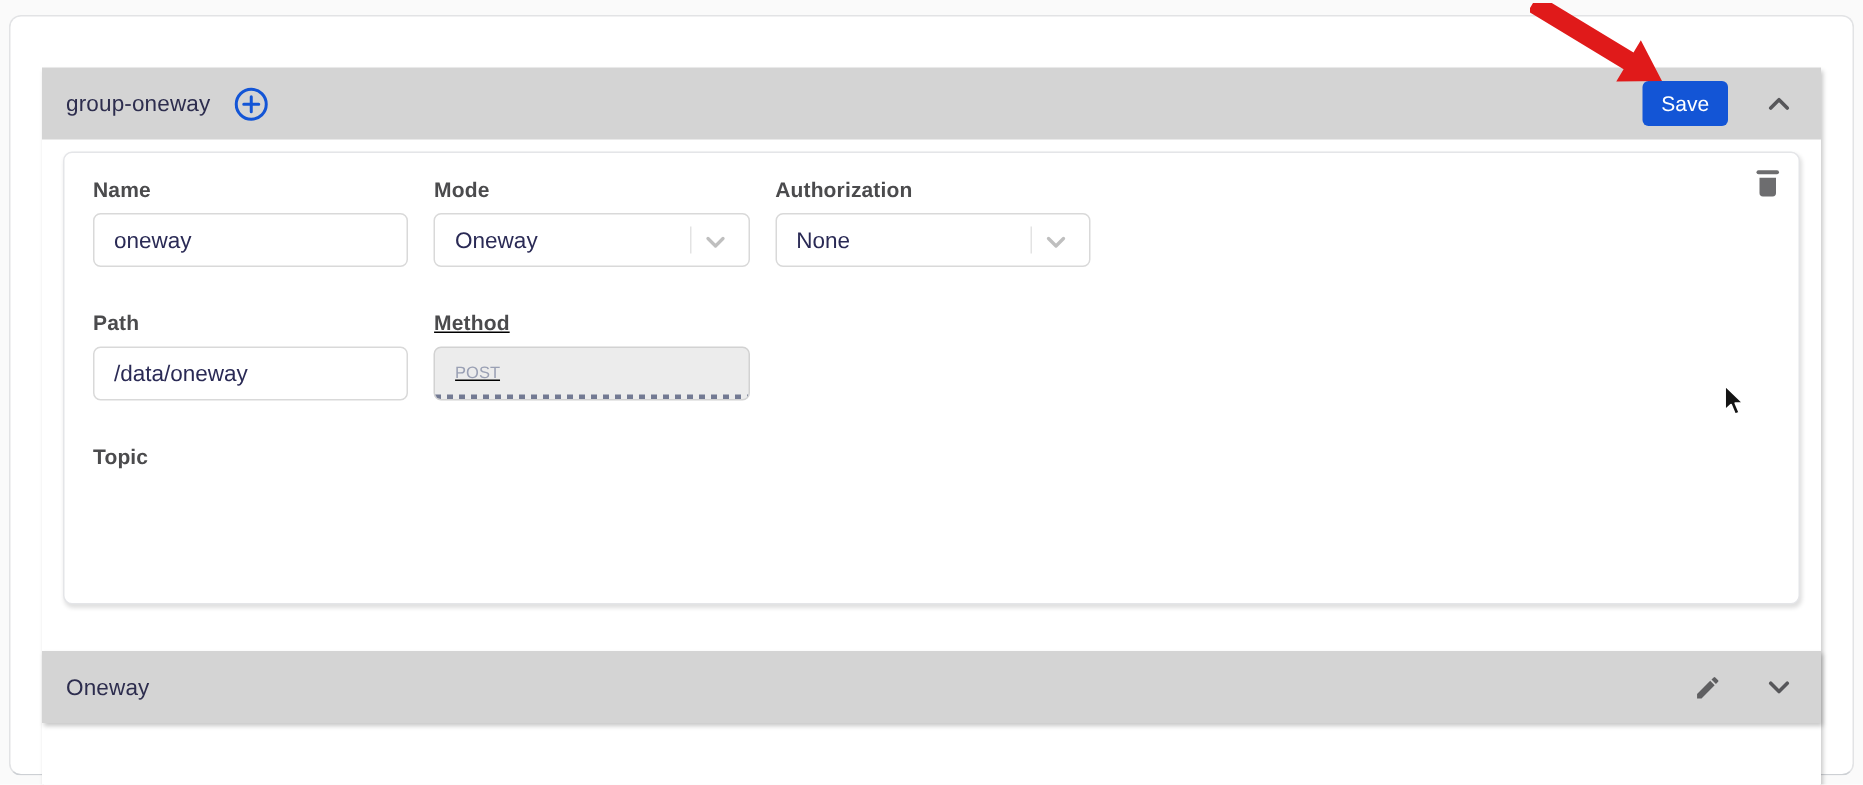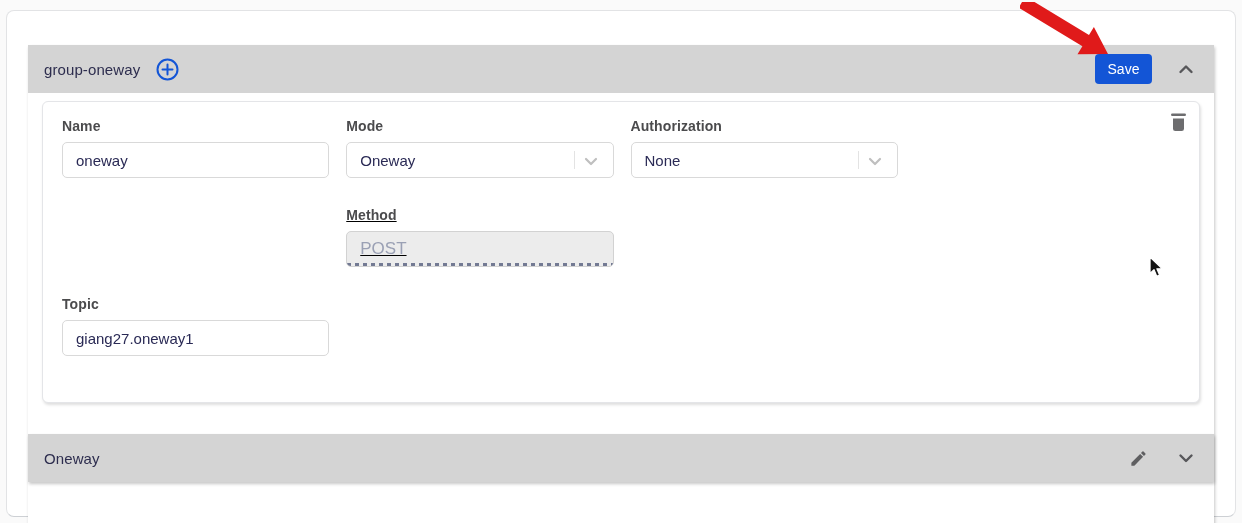--- a/index.html
+++ b/index.html
@@ -55,21 +55,21 @@
     background:#ffffff;
     border:1px solid #e4e5e8;
     border-radius:6px;
     box-shadow:1px 2px 3px rgba(0,0,0,.13);
     padding:16px 17px 0 19px;
   }
   .trash-btn { position:absolute; top:9px; right:11px; }
 
   .form-grid {
     display:grid;
-    grid-template-columns:repeat(4, 1fr);
+    grid-template-columns:repeat(5, 1fr);
     column-gap:17px; row-gap:29px;
   }
   .field { display:flex; flex-direction:column; }
   .field label {
     font-size:14px; font-weight:bold; color:#4b4b4d;
     margin-bottom:8px; letter-spacing:.1px;
   }
   .text-input {
     height:36px; width:100%;
     border:1px solid #d9d9d9; border-radius:5px;
@@ -93,21 +93,21 @@
     width:1px; background:#e3e3e3;
   }
   .select-arrow { position:absolute; right:11px; top:7px; }
   .disabled-input {
     position:relative;
     height:36px; width:100%;
     border:1px solid #d2d2d2; border-radius:5px;
     background:#ececec;
     display:flex; align-items:center;
     padding:0 13px;
-    font-size:17px; color:#9aa0b4;
+    font-size:11px; color:#9aa0b4;
     overflow:hidden;
   }
   .disabled-input::after {
     content:""; position:absolute; left:0; right:0; bottom:0; height:3px;
     background:repeating-linear-gradient(90deg,#737a93 0 4px,transparent 4px 8px);
   }
 
   .annotation-arrow { position:absolute; left:1020px; top:2px; pointer-events:none; }
   .mouse-cursor { position:absolute; left:1148px; top:256px; pointer-events:none; }
 </style>
@@ -177,31 +177,34 @@
                 <span>Oneway</span>
                 <span class="select-divider"></span>
                 <span class="select-arrow">
                   <svg width="22" height="22" viewBox="0 0 22 22">
                     <path d="M6 9 L11 14 L16 9" fill="none" stroke="#bfbfbf" stroke-width="2.2" stroke-linecap="round" stroke-linejoin="round"></path>
                   </svg>
                 </span>
               </div>
             </div>
 
+            <div class="field" style="grid-column:1; grid-row:2;">
+              <label>Path</label>
+              <input class="text-input" type="text" value="/data/oneway" style="">
+            </div>
 
             <div class="field" style="grid-column:2; grid-row:2;text-decoration:underline;">
               <label>Method</label>
               <div class="disabled-input">
                 <span>POST</span>
               </div>
             </div>
 
             <div class="field" style="grid-column:1; grid-row:3;justify-content:center;">
               <label>Topic</label>
-              <input class="text-input" type="text" value="giang27.oneway1" style="">
             </div>
 
           </div>
         </div>
       </div>
     </section>
 
     <section class="accordion acc-default">
       <header class="acc-header">
         <span class="acc-title">Oneway</span>

